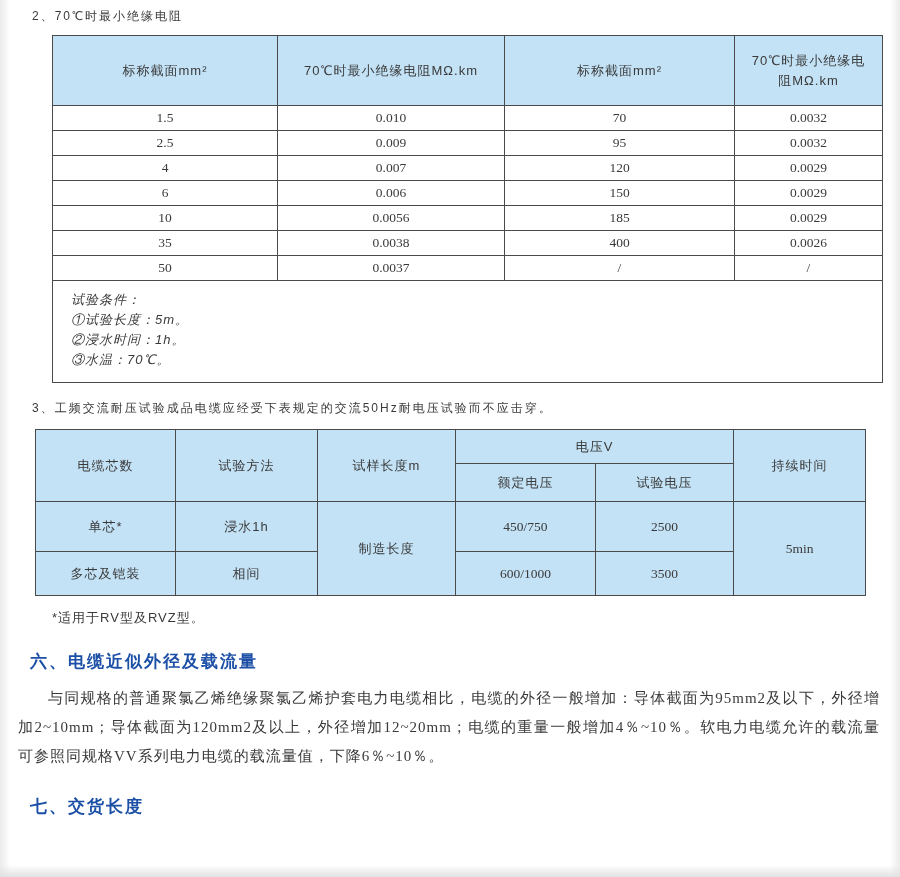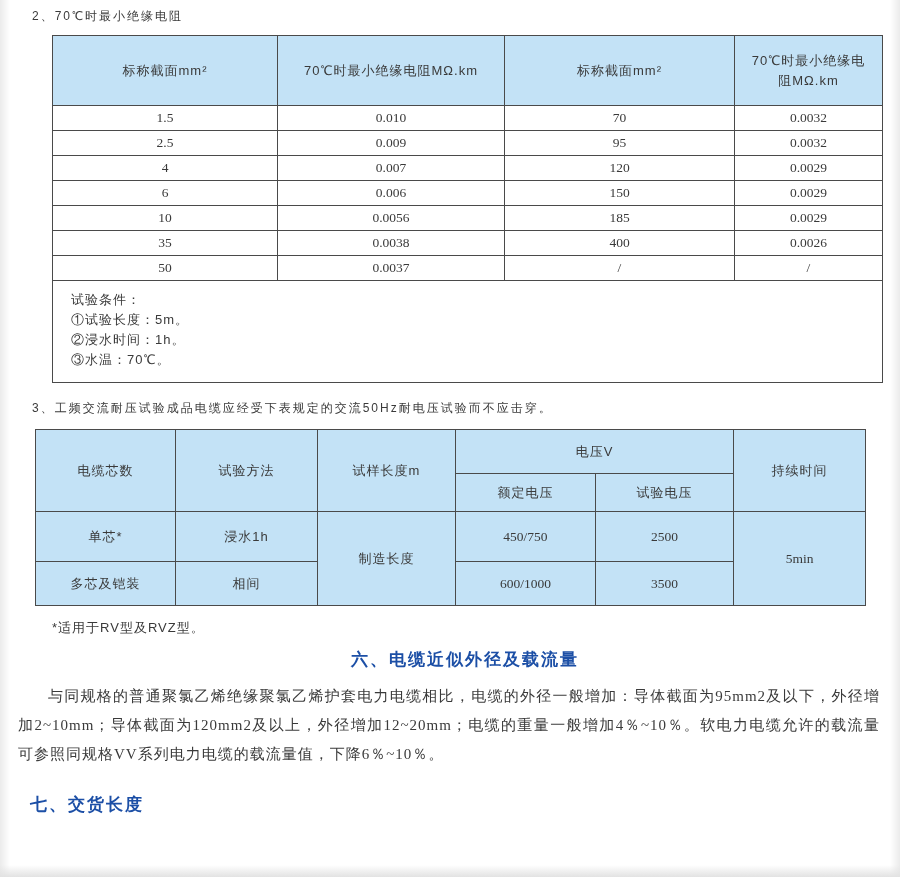--- a/index.html
+++ b/index.html
@@ -36,45 +36,45 @@
   }
   .t1 tbody td {
     height: 25px;
     font-family: "Liberation Serif", serif;
     font-size: 13.5px;
   }
   .t1 .cond-cell {
     text-align: left;
     padding: 9px 10px 12px 18px;
     font-family: "Liberation Sans", sans-serif;
-    font-size: 13px; line-height: 20px; letter-spacing: 1px;
+    font-size: 13px; line-height: 20px; letter-spacing: 1px; font-style: italic;
   }
   .t1 .cond-line { display: block; }
 
   
   .t2 { width: 830px; margin: 12px 0 0 35px; }
   .t2 th, .t2 td {
     border: 1px solid #4a4a4a;
     background: #c3e2f6;
     text-align: center;
     font-weight: normal; font-size: 13px; letter-spacing: 1px;
   }
-  .t2 .h-top { height: 44px; }
+  .t2 .h-top { height: 34px; }
   .t2 .h-sub { height: 38px; }
   .t2 .r1 { height: 50px; }
   .t2 .r2 { height: 44px; }
   .t2 .num { font-family: "Liberation Serif", serif; letter-spacing: 0; font-size: 13.5px; }
 
   #footnote { font-size: 13px; letter-spacing: 1px; margin: 13px 0 0 52px; }
 
   .blue-heading {
     color: #1c4fa6; font-size: 17px; font-weight: bold; letter-spacing: 2px;
     margin: 0; padding: 0;
   }
-  #heading-6 { margin: 11px 0 0 30px; text-align: center; }
+  #heading-6 { margin: 23px 0 0 30px; }
   #heading-7 { margin: 24px 0 0 30px; }
 
   .body-para {
     font-size: 15px; line-height: 29px; letter-spacing: 1px;
     text-indent: 2em;
     margin: 11px 20px 0 18px;
     text-align: justify;
     font-family: Liberation Serif, serif;
   }
 </style>

